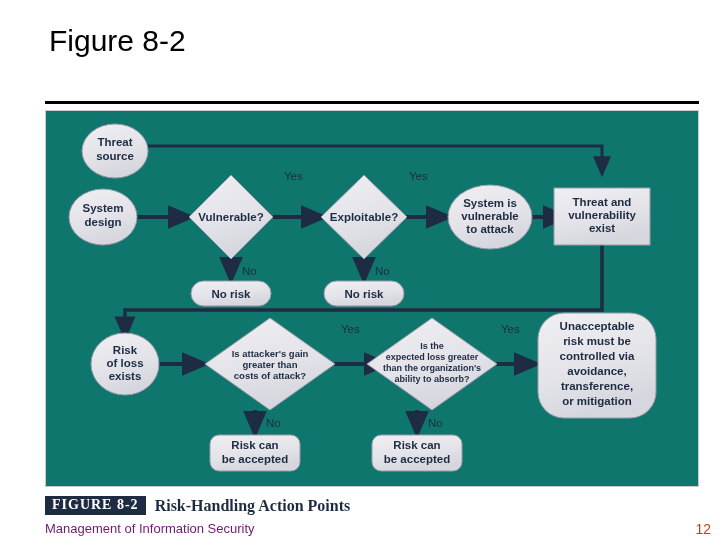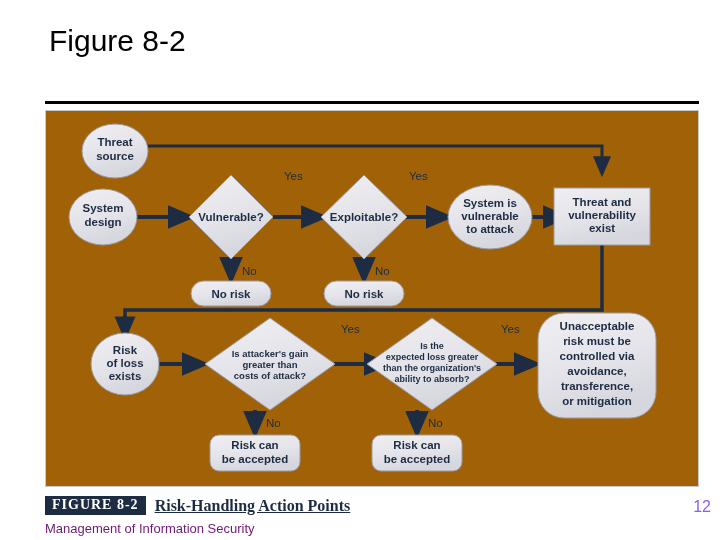--- a/index.html
+++ b/index.html
@@ -39,21 +39,21 @@
     height: 3px;
     background: #000000;
   }
   
   #figure-frame {
     position: absolute;
     left: 34px;
     top: 110px;
     width: 654px;
     height: 377px;
-    background: #a16207;
+    background: #0f766e;
     border: 1px solid #c9c9cf;
     box-sizing: border-box;
     text-align: center;
   }
   #figure-svg { display: block; }
   
   #caption-row {
     position: absolute;
     left: 34px;
     top: 496px;
@@ -70,39 +70,38 @@
     padding: 2px 7px 3px 7px;
     line-height: 14px;
   }
   #caption-text {
     font-family: "Liberation Serif", serif;
     font-weight: bold;
     font-size: 16px;
     color: #1d2c42;
     margin-left: 9px;
     white-space: nowrap;
-    text-decoration: underline;
   }
   
   #footer-left {
     position: absolute;
     left: 34px;
     top: 521px;
     font-family: "Liberation Sans", sans-serif;
     font-size: 13px;
     color: #701a75;
     white-space: nowrap;
   }
   #footer-page {
     position: absolute;
     right: 20px;
-    top: 498px;
-    font-family: "Liberation Sans", sans-serif;
-    font-size: 16px;
-    color: #8b5cf6;
+    top: 521px;
+    font-family: "Liberation Sans", sans-serif;
+    font-size: 14px;
+    color: #c2410c;
   }
 </style>
 </head>
 <body>
 
 <div id="slide">
 
   <div id="title-block">
     <div class="title-line">Figure 8-2</div>
   </div>

